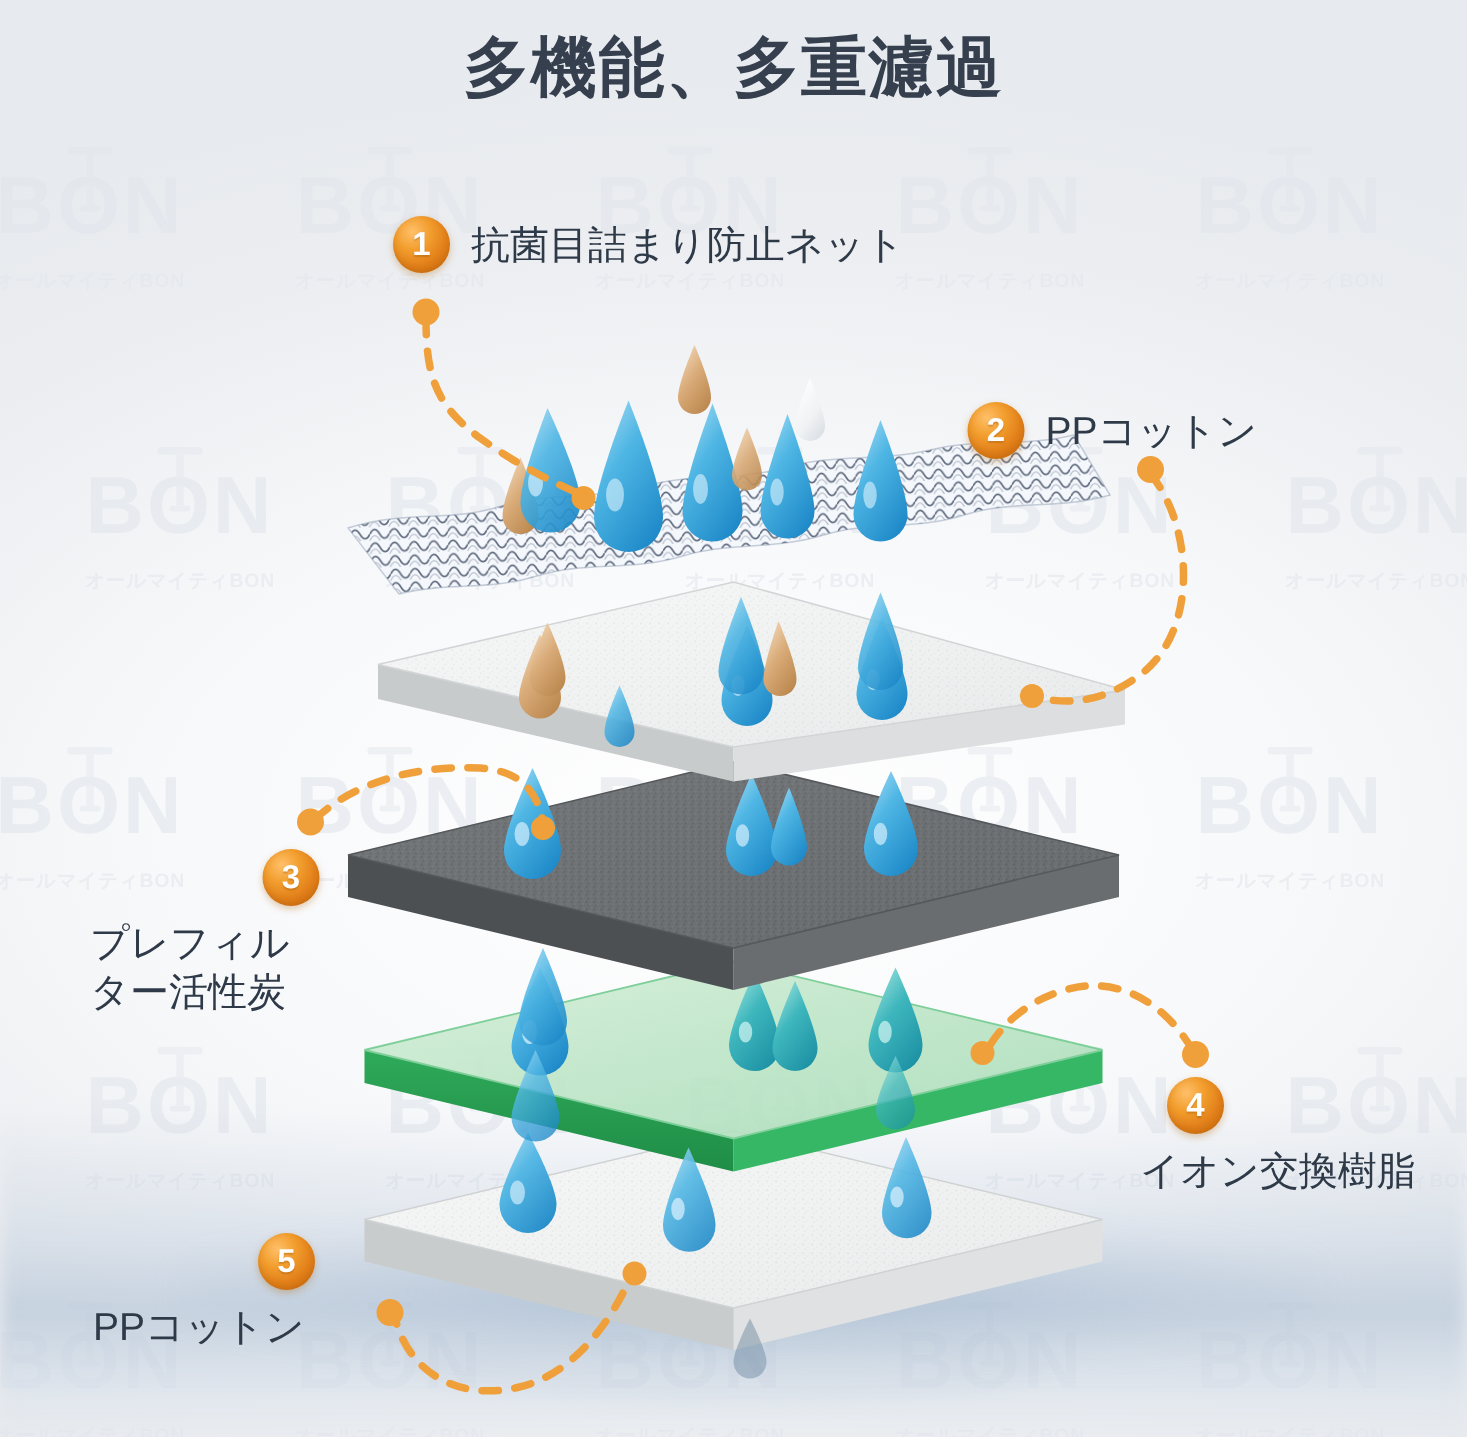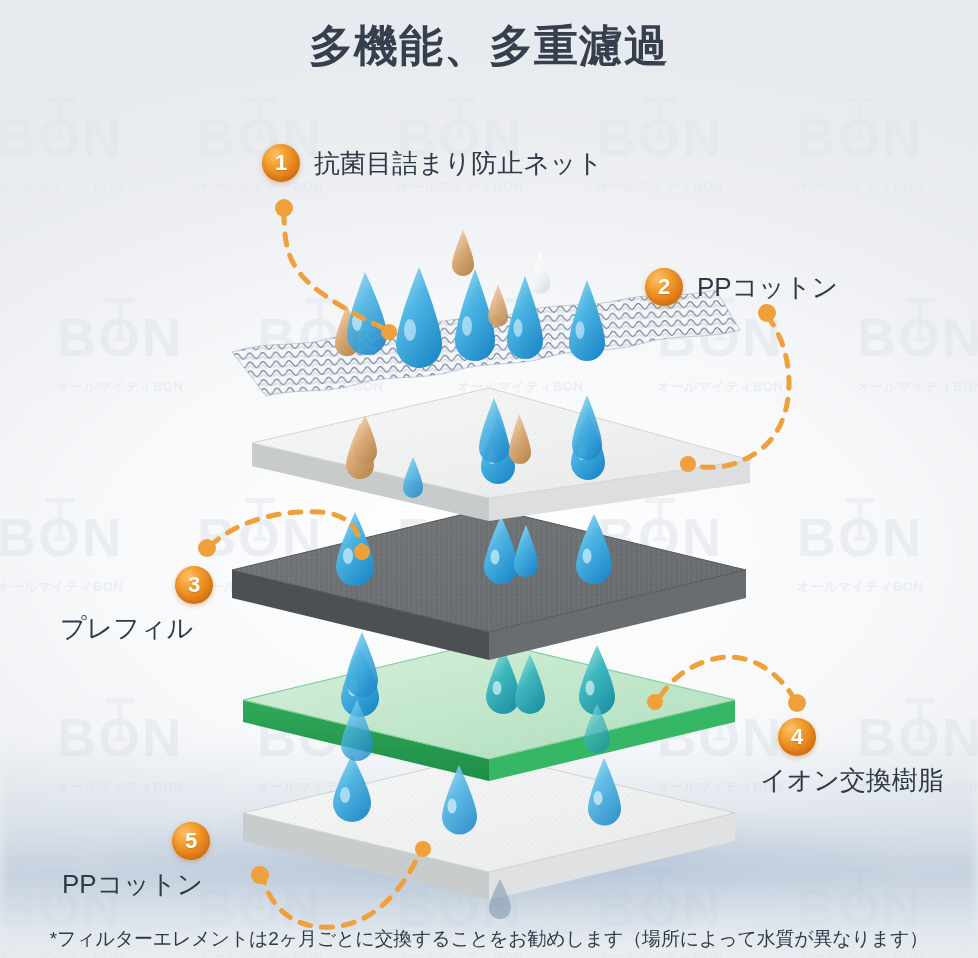--- a/index.html
+++ b/index.html
@@ -610,27 +610,27 @@
 
   <div class="callout" style="left:645px;top:268px;">
     <div class="badge">2</div>
     <div class="ctext">PPコットン</div>
   </div>
 
   <div class="callout stacked" style="left:60px;top:566px;">
     <div class="badge" style="margin-left:115px;">3</div>
     <div class="ctext">
       <span>プレフィル</span><br>
+      <span>ター活性炭</span>
     </div>
   </div>
 
   <div class="callout stacked" style="left:760px;top:718px;">
     <div class="badge" style="margin-left:18px;">4</div>
     <div class="ctext">イオン交換樹脂</div>
   </div>
 
   <div class="callout stacked" style="left:62px;top:822px;">
     <div class="badge" style="margin-left:110px;">5</div>
     <div class="ctext">PPコットン</div>
   </div>
 
-  <div class="footer">*フィルターエレメントは2ヶ月ごとに交換することをお勧めします（場所によって水質が異なります）</div>
 </div>
 
 </body></html>

